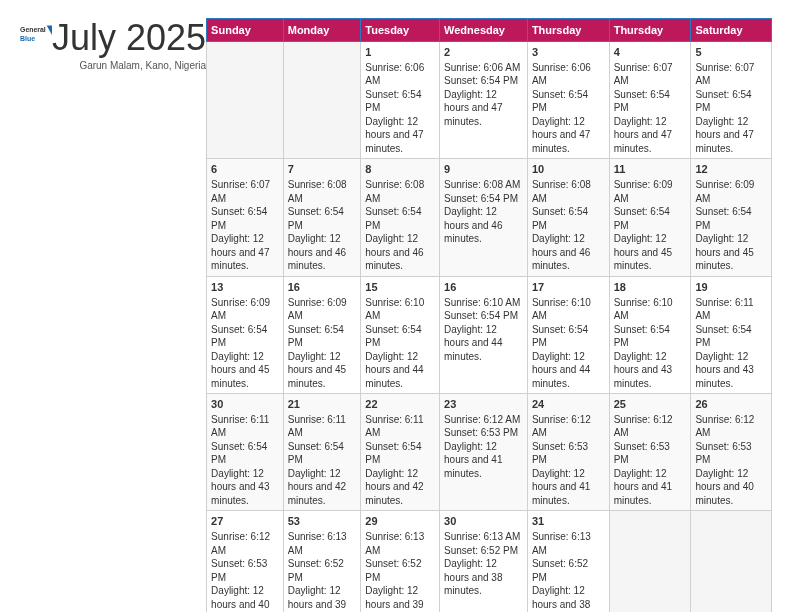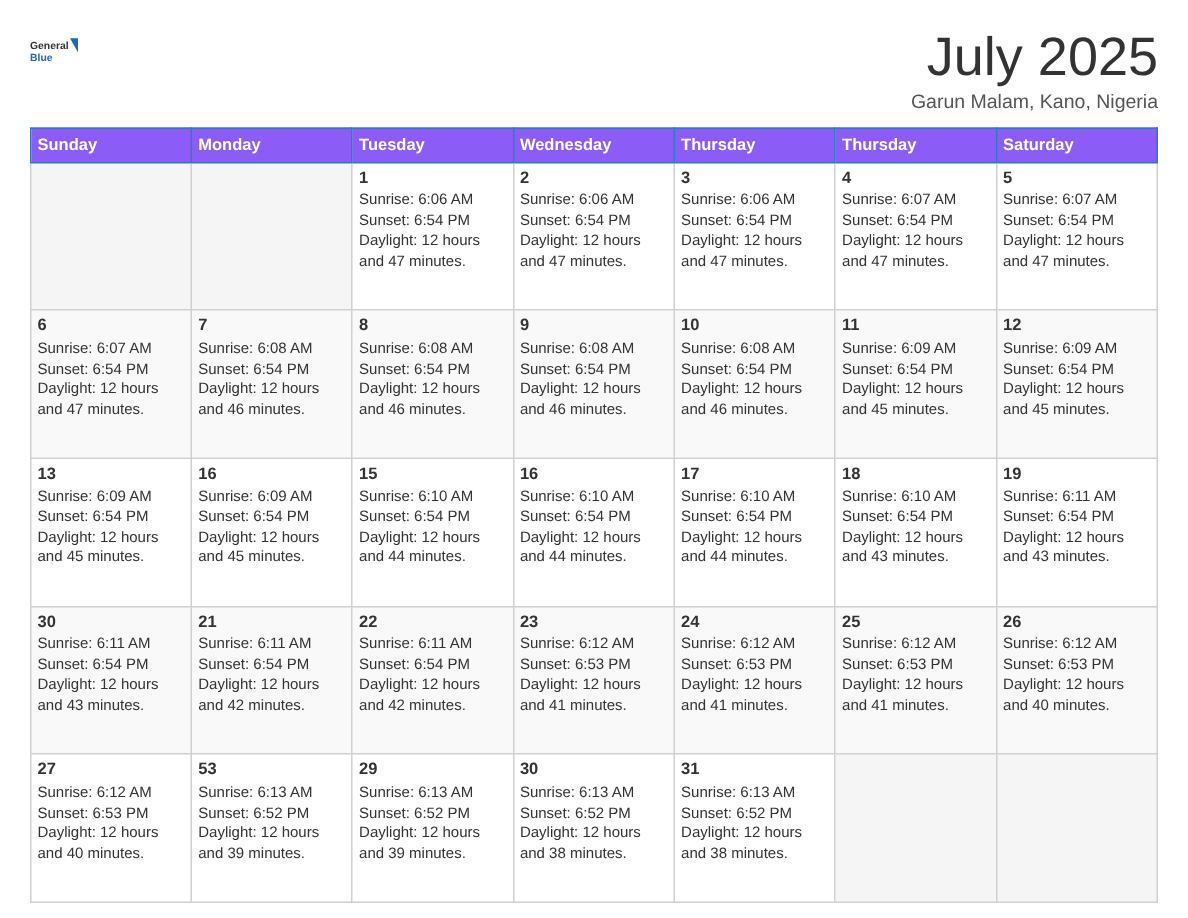--- a/index.html
+++ b/index.html
@@ -8,21 +8,20 @@
       height: 612px;
       font-family: Arial, sans-serif;
       background: #fff;
       overflow: hidden;
     }
     .page {
       width: 792px;
       height: 612px;
       padding: 18px 20px 10px 20px;
       display: flex;
-      flex-direction: column;
     }
     .header {
       display: flex;
       justify-content: space-between;
       align-items: flex-start;
       margin-bottom: 10px;
     }
     .logo {
       display: flex;
       align-items: center;
@@ -35,32 +34,32 @@
     .title-block {
       text-align: right;
     }
     .main-title {
       font-size: 36px;
       font-weight: normal;
       color: #333;
       line-height: 1.1;
     }
     .subtitle {
-      font-size: 13px;
+      font-size: 10px;
       color: #555;
       margin-top: 2px;
     }
     .calendar {
       width: 100%;
       border-collapse: collapse;
       flex: 1;
       font-size: 9.5px;
     }
     .calendar thead tr th {
-      background-color: #8b5cf6;
+      background-color: #be185d;
       color: #fff;
       font-weight: bold;
       font-size: 11px;
       padding: 5px 4px;
       text-align: left;
       border: 1px solid #2a7abf;
     }
     .calendar tbody tr td {
       border: 1px solid #d0d0d0;
       vertical-align: top;

